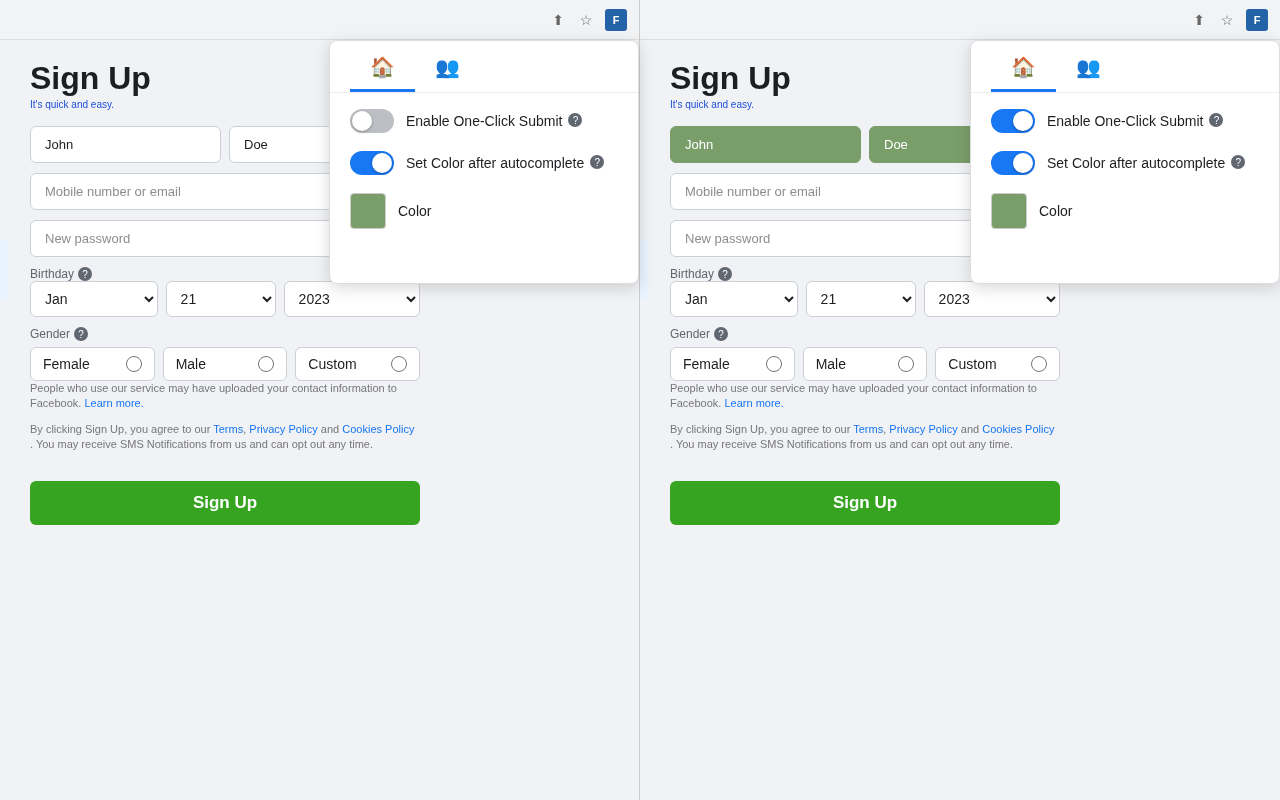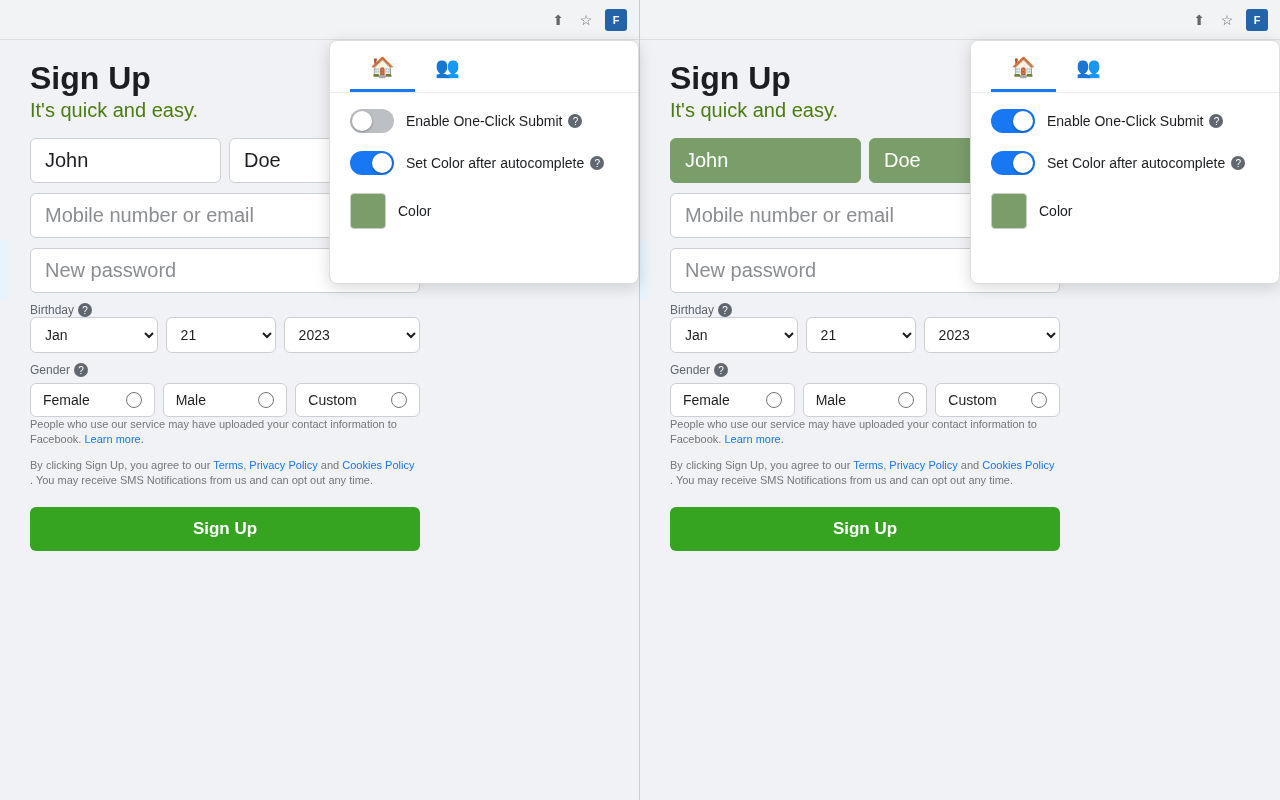--- a/index.html
+++ b/index.html
@@ -67,37 +67,37 @@
       background: #f0f2f5;
     }
 
     .signup-title {
       font-size: 32px;
       font-weight: 700;
       color: #1c1e21;
       margin-bottom: 2px;
     }
     .signup-subtitle {
-      font-size: 20px;
-      color: #4d7c0f;
+      font-size: 10px;
+      color: #1d4ed8;
       margin-bottom: 16px;
     }
 
     .form-row {
       display: flex;
       gap: 8px;
       margin-bottom: 10px;
     }
 
     .form-input {
       width: 100%;
       padding: 10px 14px;
       border: 1px solid #ccd0d5;
       border-radius: 6px;
-      font-size: 20px;
+      font-size: 13px;
       color: #1c1e21;
       background: white;
       outline: none;
     }
     .form-input::placeholder {
       color: #8a8d91;
     }
 
     .form-input-full {
       width: 100%;
@@ -198,21 +198,21 @@
       line-height: 1.4;
     }
     .privacy-text a {
       color: #1877f2;
       text-decoration: none;
     }
 
     .terms-text {
       font-size: 11px;
       color: #777;
-      margin-bottom: 18px;
+      margin-bottom: 28px;
       line-height: 1.4;
     }
     .terms-text a {
       color: #1877f2;
       text-decoration: none;
     }
 
     .signup-btn {
       width: 100%;
       padding: 12px;
@@ -308,21 +308,21 @@
     .toggle-row {
       display: flex;
       align-items: center;
       gap: 12px;
       margin-bottom: 18px;
     }
     .toggle-label {
       font-size: 14px;
       color: #1c1e21;
       display: flex;
-      align-items: center;
+      align-items: flex-start;
       gap: 6px;
     }
 
     
     .toggle-switch {
       position: relative;
       width: 44px;
       height: 24px;
       flex-shrink: 0;
     }

